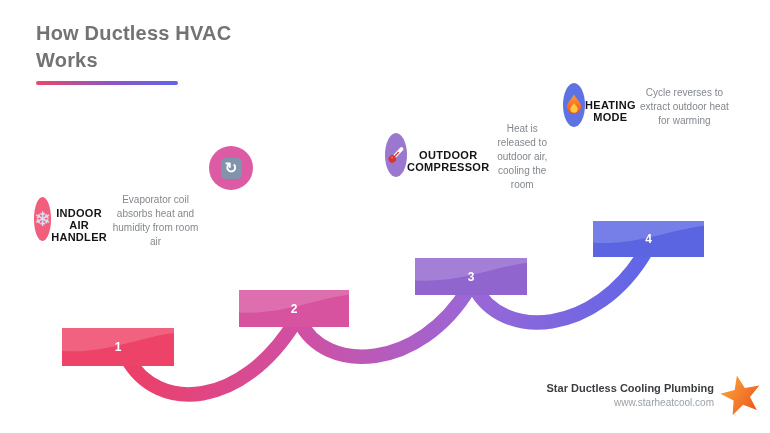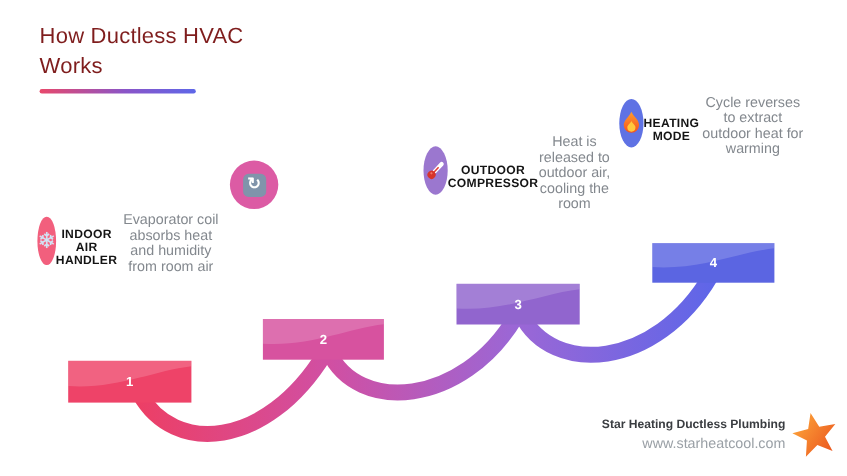--- a/index.html
+++ b/index.html
@@ -2,51 +2,51 @@
 <html><head>
 <meta charset="utf-8">
 <style>
   html,body{margin:0;padding:0;background:#fff;}
   .canvas{
     position:relative;width:770px;height:433px;overflow:hidden;background:#ffffff;
     font-family:"Liberation Sans",sans-serif;
   }
   
   .header{position:absolute;left:36px;top:20px;width:230px;}
-  .title{font-size:20px;line-height:27px;font-weight:400;color:#7f1d1d;letter-spacing:.2px;}
+  .title{font-size:20px;line-height:27px;font-weight:700;color:#737373;letter-spacing:.2px;}
   .title-underline{margin-top:7px;width:142px;height:4px;border-radius:2px;
     background:linear-gradient(90deg,#E8486B 0%,#8A55C8 55%,#5E67E8 100%);}
   .subtitle{margin-top:10px;width:212px;font-size:11.5px;line-height:17px;color:#75797F;}
   
   .curves{position:absolute;left:0;top:0;z-index:1;}
   
   .step-info{position:absolute;width:170px;display:flex;align-items:center;text-align:center;z-index:3;}
   .icon-circle{width:44px;height:44px;border-radius:50%;display:flex;align-items:center;justify-content:center;}
   .step-title{margin-top:13px;font-size:11px;font-weight:700;color:#141414;letter-spacing:.3px;}
-  .step-desc{margin-top:5px;max-width:160px;font-size:13px;line-height:14px;color:#83888E;}
+  .step-desc{margin-top:5px;max-width:160px;font-size:10px;line-height:14px;color:#83888E;}
   .step1{left:34px;top:188px;}
   .step2{left:209px;top:146px;}
   .step3{left:385px;top:117px;}
   .step4{left:563px;top:81px;}
   .snowflake{font-size:20px;line-height:1;color:#CDE4F6;text-shadow:0 0 1px rgba(255,255,255,.6);}
   .refresh-box{width:21px;height:21px;border-radius:5px;background:#8094AB;display:flex;align-items:center;justify-content:center;}
   .refresh-glyph{color:#fff;font-size:15px;line-height:1;font-weight:700;transform:translateY(-1px);}
   
   .block{position:absolute;z-index:2;display:flex;align-items:center;justify-content:center;}
   .block .hl{position:absolute;left:0;top:0;width:100%;height:100%;}
   .block .num{position:relative;color:#fff;font-size:12px;font-weight:700;}
   .block1{left:62px;top:328px;width:112px;height:38px;}
   .block2{left:239px;top:290px;width:110px;height:37px;}
   .block3{left:415px;top:258px;width:112px;height:37px;}
   .block4{left:593px;top:221px;width:111px;height:36px;}
   
   .footer{position:absolute;right:8px;top:374px;display:flex;align-items:center;gap:6px;z-index:3;}
   .footer-text{display:flex;flex-direction:column;align-items:flex-end;}
   .company{font-size:11px;font-weight:700;color:#3A3D41;}
-  .website{margin-top:3px;font-size:13px;color:#9AA0A6;}
+  .website{margin-top:3px;font-size:10px;color:#9AA0A6;}
   .star-logo{transform:rotate(-12deg);}
 </style>
 </head>
 <body>
 
 <div class="canvas">
 
   <div class="header">
     <div class="title">
       <div>How Ductless HVAC</div>
@@ -143,21 +143,21 @@
   </div>
   <div class="block block4" style="background-color: rgb(91, 101, 226);">
     <svg class="hl" viewBox="0 0 112 38" preserveAspectRatio="none">
         <path d="M0 0 H112 V5 C78 9 44 26 0 23 Z" fill="rgba(255,255,255,0.17)"></path>
       </svg>
     <span class="num">4</span>
   </div>
 
   <div class="footer">
     <div class="footer-text">
-      <div class="company">Star Heating Ductless Plumbing</div>
+      <div class="company">Star Ductless Cooling Plumbing</div>
       <div class="website">www.starheatcool.com</div>
     </div>
     <svg class="star-logo" width="42" height="42" viewBox="0 0 40 40">
       <defs>
         <linearGradient id="sg" x1="0" y1="0" x2="1" y2="1">
           <stop offset="0" stop-color="#FFAE3D"></stop>
             <stop offset="1" stop-color="#E94E1B"></stop>
         </linearGradient>
       </defs>
       <polygon points="20,1 24.9,14.2 39,14.8 28,23.6 31.8,37.2 20,29.4 8.2,37.2 12,23.6 1,14.8 15.1,14.2" fill="url(#sg)"></polygon>

